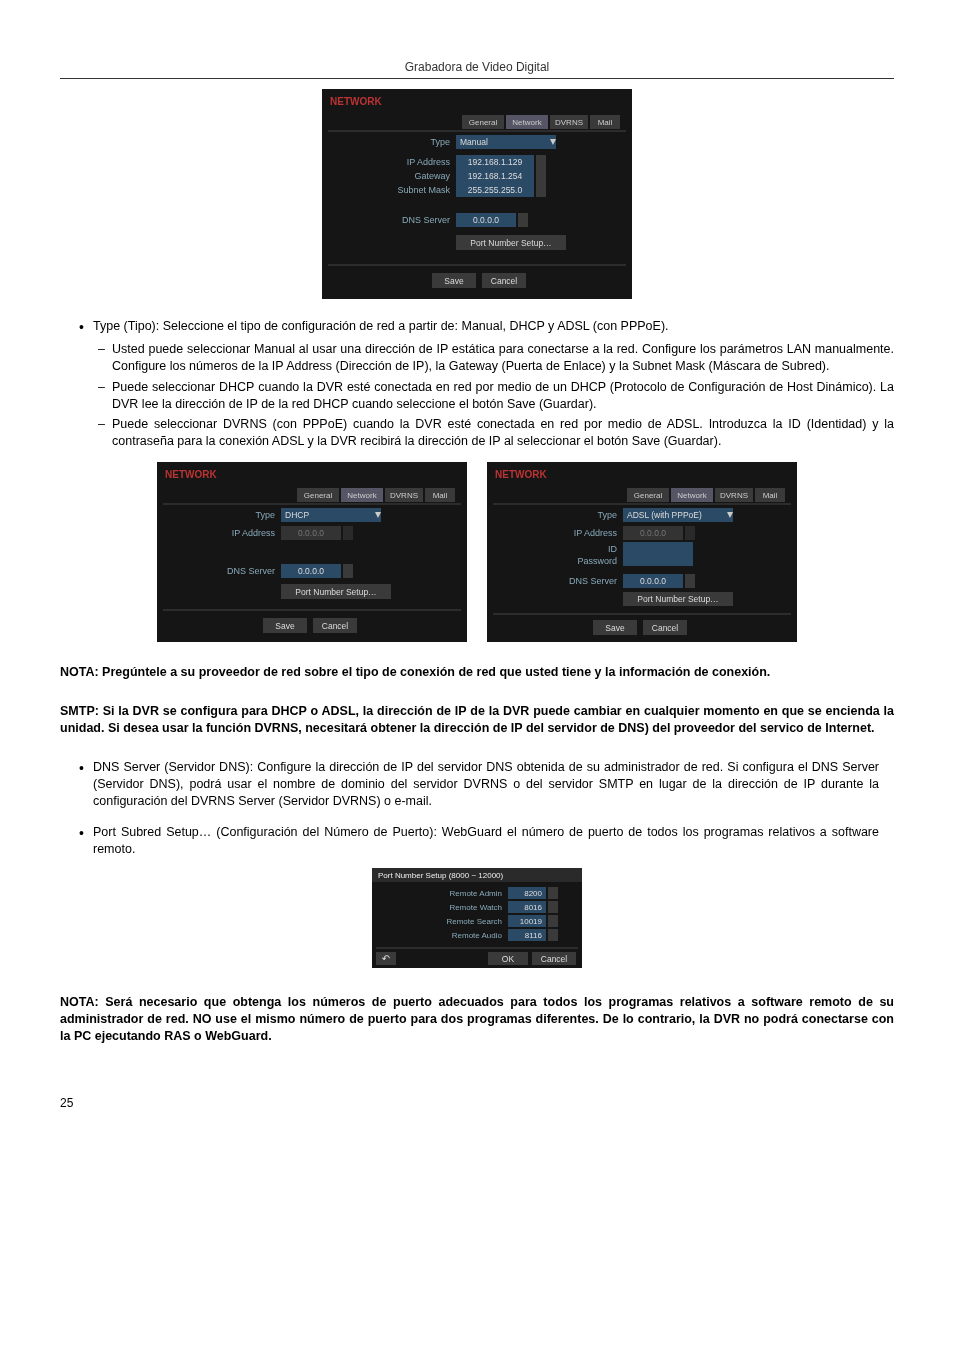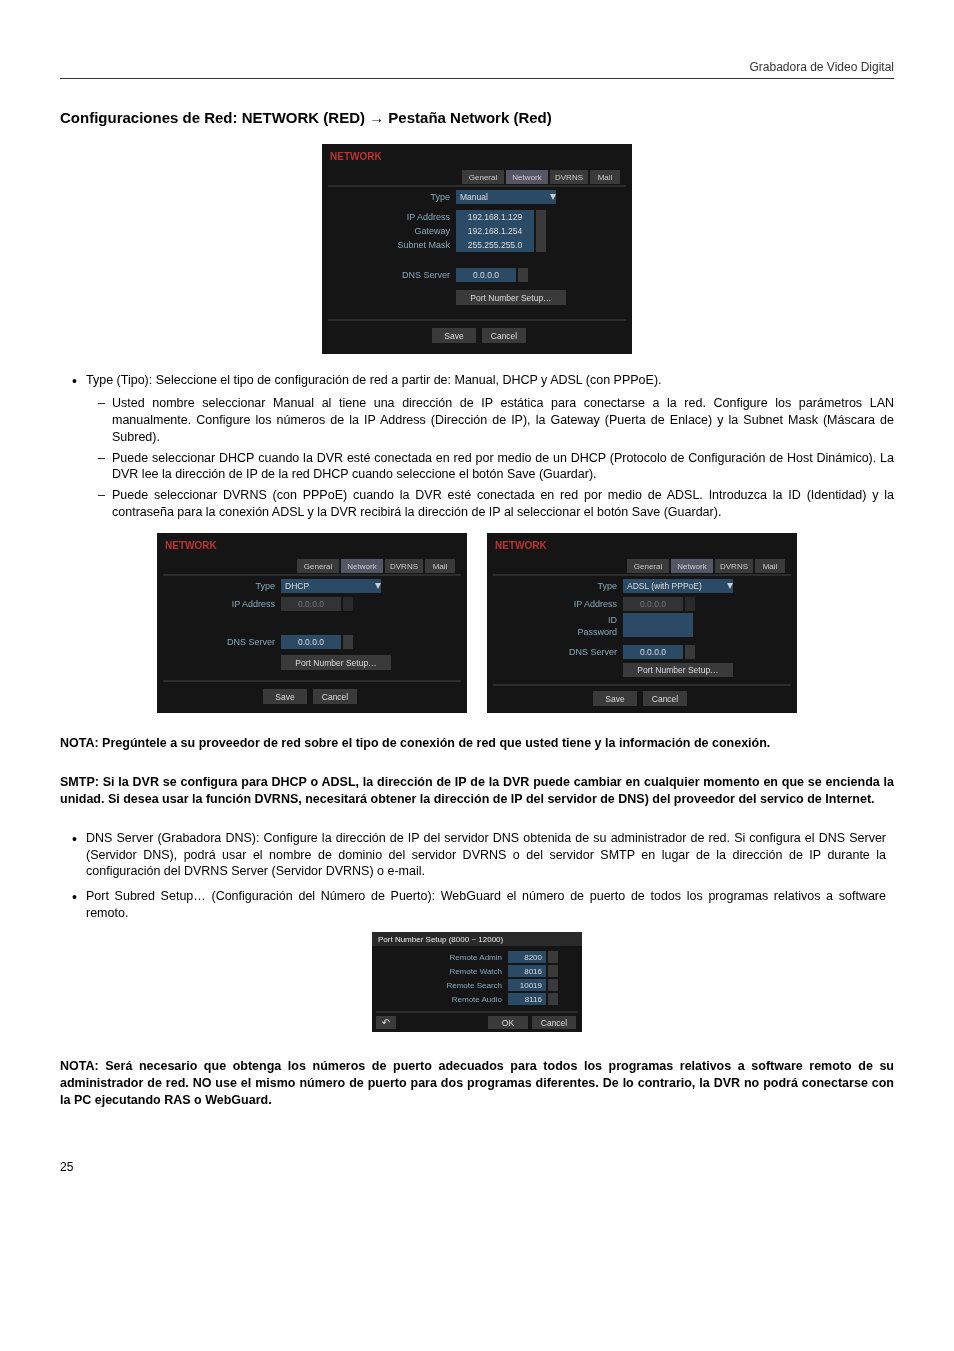--- a/index.html
+++ b/index.html
@@ -8,40 +8,39 @@
     background: #fff;
     font-family: Arial, Helvetica, sans-serif;
     color: #000;
     width: 954px;
   }
   .page {
     padding: 60px 60px 40px 60px;
     box-sizing: border-box;
   }
   .header-line {
-    text-align: right;
+    text-align: center;
     font-size: 12px;
     color: #333;
     border-bottom: 1px solid #333;
     padding-bottom: 4px;
-    margin-bottom: 30px;
   }
   h2.section-title {
     font-size: 15px;
     font-weight: bold;
     margin: 0 0 18px 0;
   }
   .arrow-glyph { font-family: Arial; }
   .figure-center { text-align: center; margin: 10px 0 14px 0; }
   .figure-center svg { display: inline-block; }
   .body-text {
     font-size: 12.5px;
     line-height: 1.35;
     text-align: justify;
-    margin: 8px;
+    margin: 15px;
   }
   ul.bullets {
     list-style: none;
     padding: 0;
     margin: 6px 0;
   }
   ul.bullets > li {
     position: relative;
     padding-left: 18px;
     margin-bottom: 6px;
@@ -103,25 +102,20 @@
 </style>
 </head>
 <body>
 
 <div class="page">
 
   <div class="header-line">
     <span>Grabadora de Video Digital</span>
   </div>
 
-  <h2 class="section-title">
-    <span>Configuraciones de Red: NETWORK (RED)</span>
-    <span class="arrow-glyph">→</span>
-    <span>Pestaña Network (Red)</span>
-  </h2>
 
   <div class="figure-center">
     <svg width="310" height="210" viewBox="0 0 310 210">
       <rect x="0" y="0" width="310" height="210" fill="#151515"></rect>
       <text x="8" y="16" class="dlg-title">NETWORK</text>
 
       <g>
         <rect x="140" y="26" width="42" height="14" fill="#3a3a3a"></rect>
         <text x="161" y="36" class="dlg-tab">General</text>
         <rect x="184" y="26" width="42" height="14" fill="#556"></rect>
@@ -170,21 +164,21 @@
   </div>
 
   <ul class="bullets">
     <li class="body-text">
       <span class="term">Type (Tipo)</span><span>: Seleccione el tipo de configuración de red a partir de: Manual, DHCP y ADSL (con PPPoE).</span>
     </li>
   </ul>
 
   <ul class="dashes">
     <li>
-      <span>Usted nombre seleccionar </span><span class="term">Manual</span><span> al tiene una dirección de IP estática para conectarse a la red. Configure los parámetros LAN manualmente. Configure los números de la IP Address (Dirección de IP), la Gateway (Puerta de Enlace) y la Subnet Mask (Máscara de Subred).</span>
+      <span>Usted puede seleccionar </span><span class="term">Manual</span><span> al usar una dirección de IP estática para conectarse a la red. Configure los parámetros LAN manualmente. Configure los números de la IP Address (Dirección de IP), la Gateway (Puerta de Enlace) y la Subnet Mask (Máscara de Subred).</span>
     </li>
     <li>
       <span>Puede seleccionar </span><span class="term">DHCP</span><span> cuando la DVR esté conectada en red por medio de un DHCP (Protocolo de Configuración de Host Dinámico). La DVR lee la dirección de IP de la red DHCP cuando seleccione el botón </span><span class="term">Save (Guardar)</span><span>.</span>
     </li>
     <li>
       <span>Puede seleccionar </span><span class="term">DVRNS (con PPPoE)</span><span> cuando la DVR esté conectada en red por medio de ADSL. Introduzca la ID (Identidad) y la contraseña para la conexión ADSL y la DVR recibirá la dirección de IP al seleccionar el botón </span><span class="term">Save (Guardar)</span><span>.</span>
     </li>
   </ul>
 
   <div class="two-figs">
@@ -262,21 +256,21 @@
       <rect x="156" y="158" width="44" height="15" fill="#3a3a3a"></rect>
         <text x="178" y="169" class="dlg-btn">Cancel</text>
     </svg>
   </div>
 
   <p class="nota-block">NOTA: Pregúntele a su proveedor de red sobre el tipo de conexión de red que usted tiene y la información de conexión.</p>
   <p class="nota-block">SMTP: Si la DVR se configura para DHCP o ADSL, la dirección de IP de la DVR puede cambiar en cualquier momento en que se encienda la unidad. Si desea usar la función DVRNS, necesitará obtener la dirección de IP del servidor de DNS) del proveedor del servico de Internet.</p>
 
   <ul class="bullets">
     <li class="body-text">
-      <span class="term">DNS Server (Grabadora DNS)</span><span>: Configure la dirección de IP del servidor DNS obtenida de su administrador de red. Si configura el DNS Server (Servidor DNS), podrá usar el nombre de dominio del servidor DVRNS o del servidor SMTP en lugar de la dirección de IP durante la configuración del DVRNS Server (Servidor DVRNS) o e-mail.</span>
+      <span class="term">DNS Server (Servidor DNS)</span><span>: Configure la dirección de IP del servidor DNS obtenida de su administrador de red. Si configura el DNS Server (Servidor DNS), podrá usar el nombre de dominio del servidor DVRNS o del servidor SMTP en lugar de la dirección de IP durante la configuración del DVRNS Server (Servidor DVRNS) o e-mail.</span>
     </li>
     <li class="body-text">
       <span class="term">Port Subred Setup… (Configuración del Número de Puerto)</span><span>: WebGuard el número de puerto de todos los programas relativos a software remoto.</span>
     </li>
   </ul>
 
   <div class="figure-center">
     <svg width="210" height="100" viewBox="0 0 210 100">
       <rect x="0" y="0" width="210" height="100" fill="#151515"></rect>
       <rect x="0" y="0" width="210" height="14" fill="#2a2a2a"></rect>

